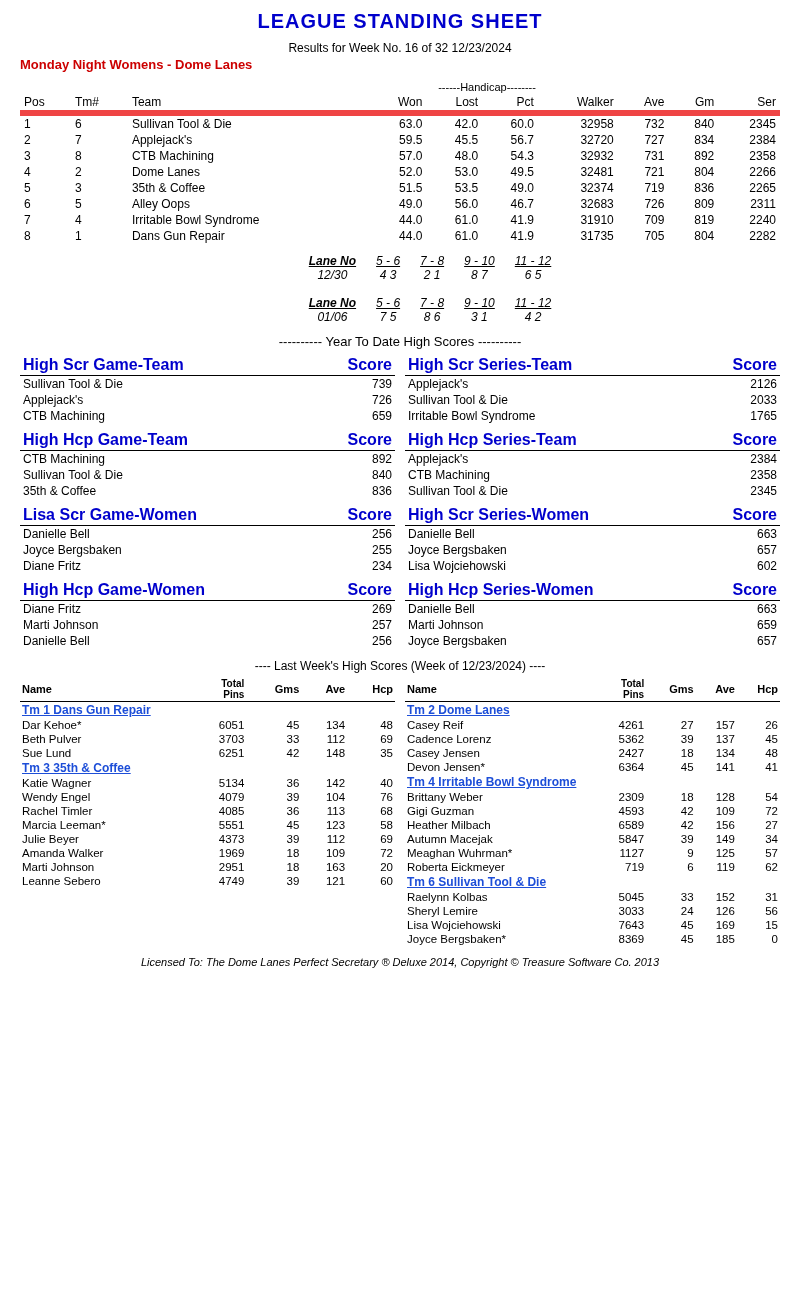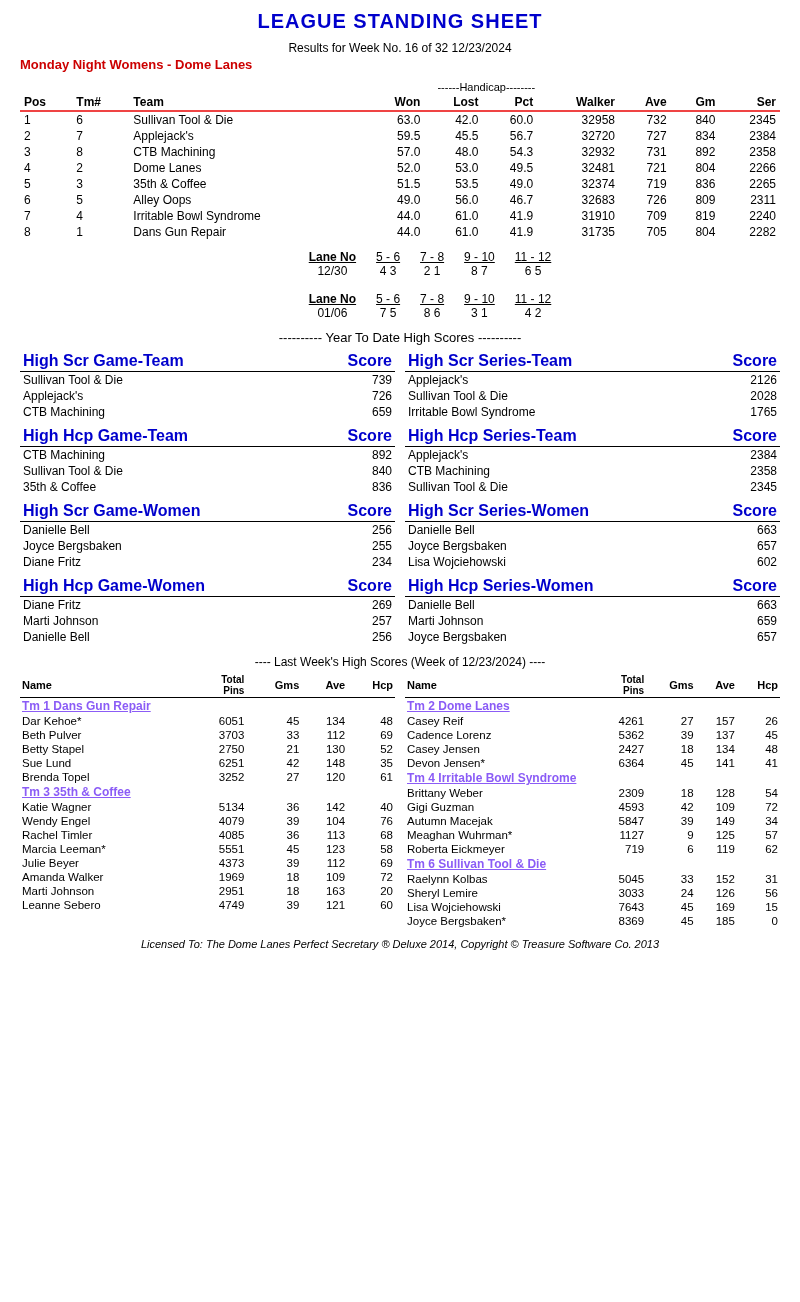--- a/index.html
+++ b/index.html
@@ -33,41 +33,42 @@
       margin-top: 2px;
     }
     .standings-table {
       width: 100%;
       border-collapse: collapse;
       margin-top: 8px;
       font-size: 12px;
     }
     .standings-table th {
       text-align: left;
-      border-bottom: 2px solid #ef4444;
+      border-bottom: 6px solid #ef4444;
       padding: 1px 4px;
-      font-weight: bold;
+      font-weight: normal;
     }
     .standings-table td {
       padding: 1px 4px;
     }
     .standings-table .num {
       text-align: right;
     }
     .lane-section {
       margin: 10px 0;
       font-size: 12px;
     }
     .lane-table {
       margin: 0 auto;
       border-collapse: collapse;
     }
     .lane-table td {
       padding: 2px 8px;
       text-align: center;
+      font-style: italic;
     }
     .year-high-title {
       text-align: center;
       font-size: 13px;
       color: #000;
       margin: 8px 0 6px 0;
     }
     .high-scores-container {
       display: flex;
       gap: 10px;
@@ -125,21 +126,21 @@
     .player-table th.num {
       text-align: right;
     }
     .player-table td {
       padding: 1px 2px;
     }
     .player-table td.num {
       text-align: right;
     }
     .team-name-row {
-      color: #8b5cf6;
+      color: #1d4ed8;
       font-weight: bold;
       text-decoration: underline;
       padding-top: 6px;
       font-size: 12px;
       margin-top: 38px;
     }
     .footer {
       text-align: center;
       font-size: 11px;
       color: #000;
@@ -359,21 +360,21 @@
         </tr>
       </thead>
       <tbody>
     <tr>
       <td>Applejack's</td>
       <td class="score-val">2126</td>
     </tr>
 
     <tr>
       <td>Sullivan Tool &amp; Die</td>
-      <td class="score-val">2028</td>
+      <td class="score-val">2033</td>
     </tr>
 
     <tr>
       <td>Irritable Bowl Syndrome</td>
       <td class="score-val">1765</td>
     </tr>
   </tbody>
     </table>
   </div>
     </div>
@@ -429,21 +430,21 @@
     </tr>
   </tbody>
     </table>
   </div>
     </div>
     <div class="high-scores-container">
       <div class="high-scores-col">
     <table class="hs-table">
       <thead>
         <tr>
-          <th class="blue-label">High Scr Game-Women</th>
+          <th class="blue-label">Lisa Scr Game-Women</th>
           <th class="score-col blue-label">Score</th>
         </tr>
       </thead>
       <tbody>
     <tr>
       <td>Danielle Bell</td>
       <td class="score-val">256</td>
     </tr>
 
     <tr>
@@ -568,39 +569,25 @@
         <td class="num">48</td>
       </tr>
           <tr>
         <td>Beth Pulver</td>
         <td class="num">3703</td>
         <td class="num">33</td>
         <td class="num">112</td>
         <td class="num">69</td>
       </tr>
           <tr>
-        <td>Betty Stapel</td>
-        <td class="num">2750</td>
-        <td class="num">21</td>
-        <td class="num">130</td>
-        <td class="num">52</td>
-      </tr>
-          <tr>
         <td>Sue Lund</td>
         <td class="num">6251</td>
         <td class="num">42</td>
         <td class="num">148</td>
         <td class="num">35</td>
-      </tr>
-          <tr>
-        <td>Brenda Topel</td>
-        <td class="num">3252</td>
-        <td class="num">27</td>
-        <td class="num">120</td>
-        <td class="num">61</td>
       </tr>
           <tr>
       <td colspan="5" class="team-name-row">Tm 3 35th &amp; Coffee</td>
     </tr>
           <tr>
         <td>Katie Wagner</td>
         <td class="num">5134</td>
         <td class="num">36</td>
         <td class="num">142</td>
         <td class="num">40</td>
@@ -712,20 +699,27 @@
         <td class="num">54</td>
       </tr>
           <tr>
         <td>Gigi Guzman</td>
         <td class="num">4593</td>
         <td class="num">42</td>
         <td class="num">109</td>
         <td class="num">72</td>
       </tr>
           <tr>
+        <td>Heather Milbach</td>
+        <td class="num">6589</td>
+        <td class="num">42</td>
+        <td class="num">156</td>
+        <td class="num">27</td>
+      </tr>
+          <tr>
         <td>Autumn Macejak</td>
         <td class="num">5847</td>
         <td class="num">39</td>
         <td class="num">149</td>
         <td class="num">34</td>
       </tr>
           <tr>
         <td>Meaghan Wuhrman*</td>
         <td class="num">1127</td>
         <td class="num">9</td>

